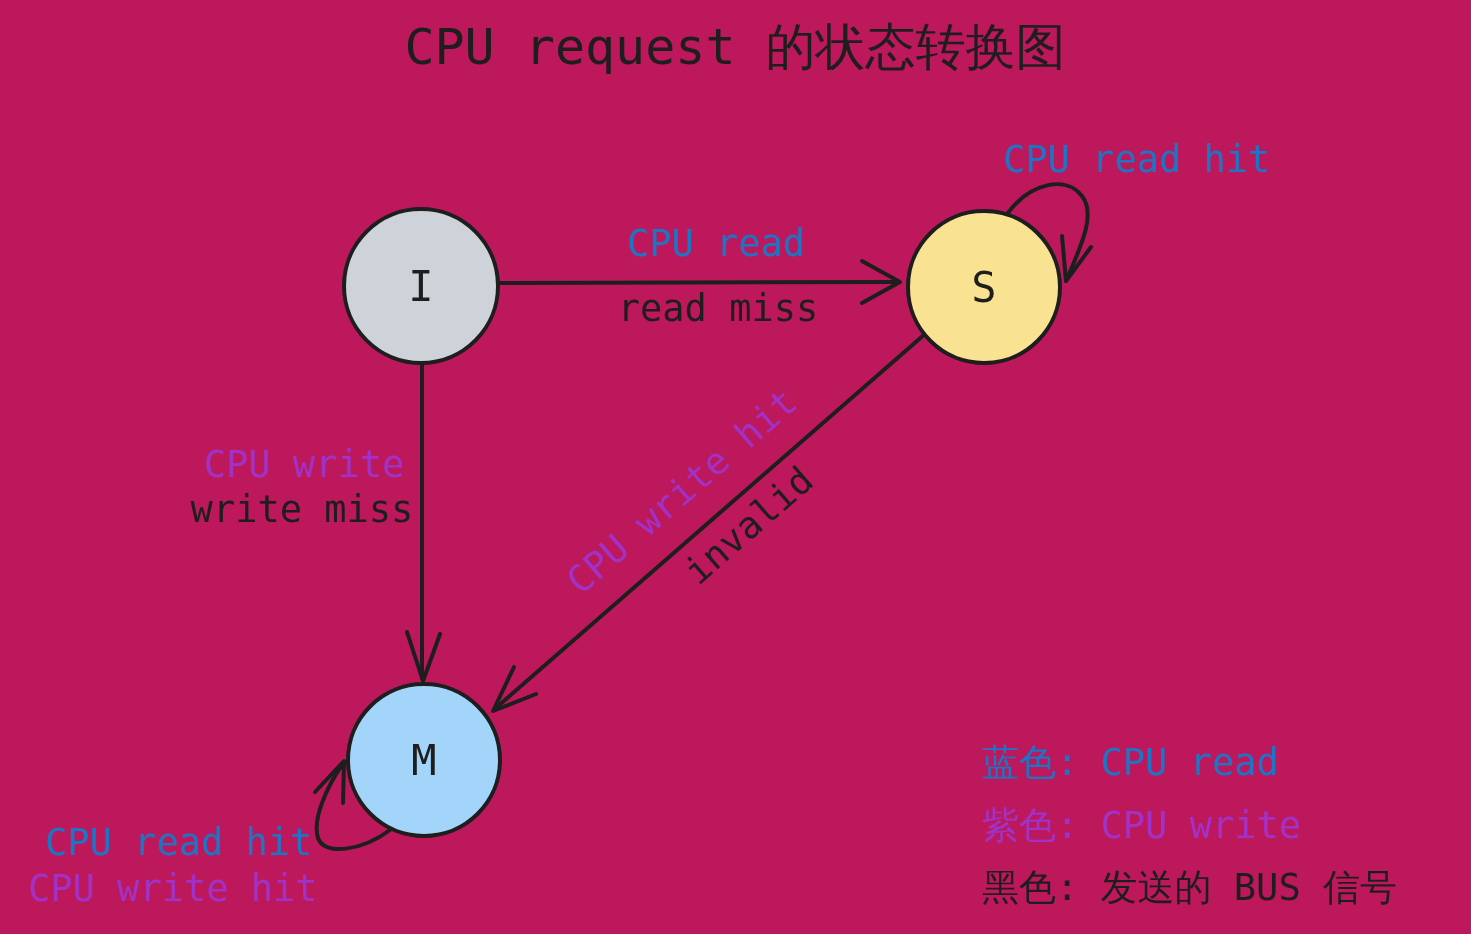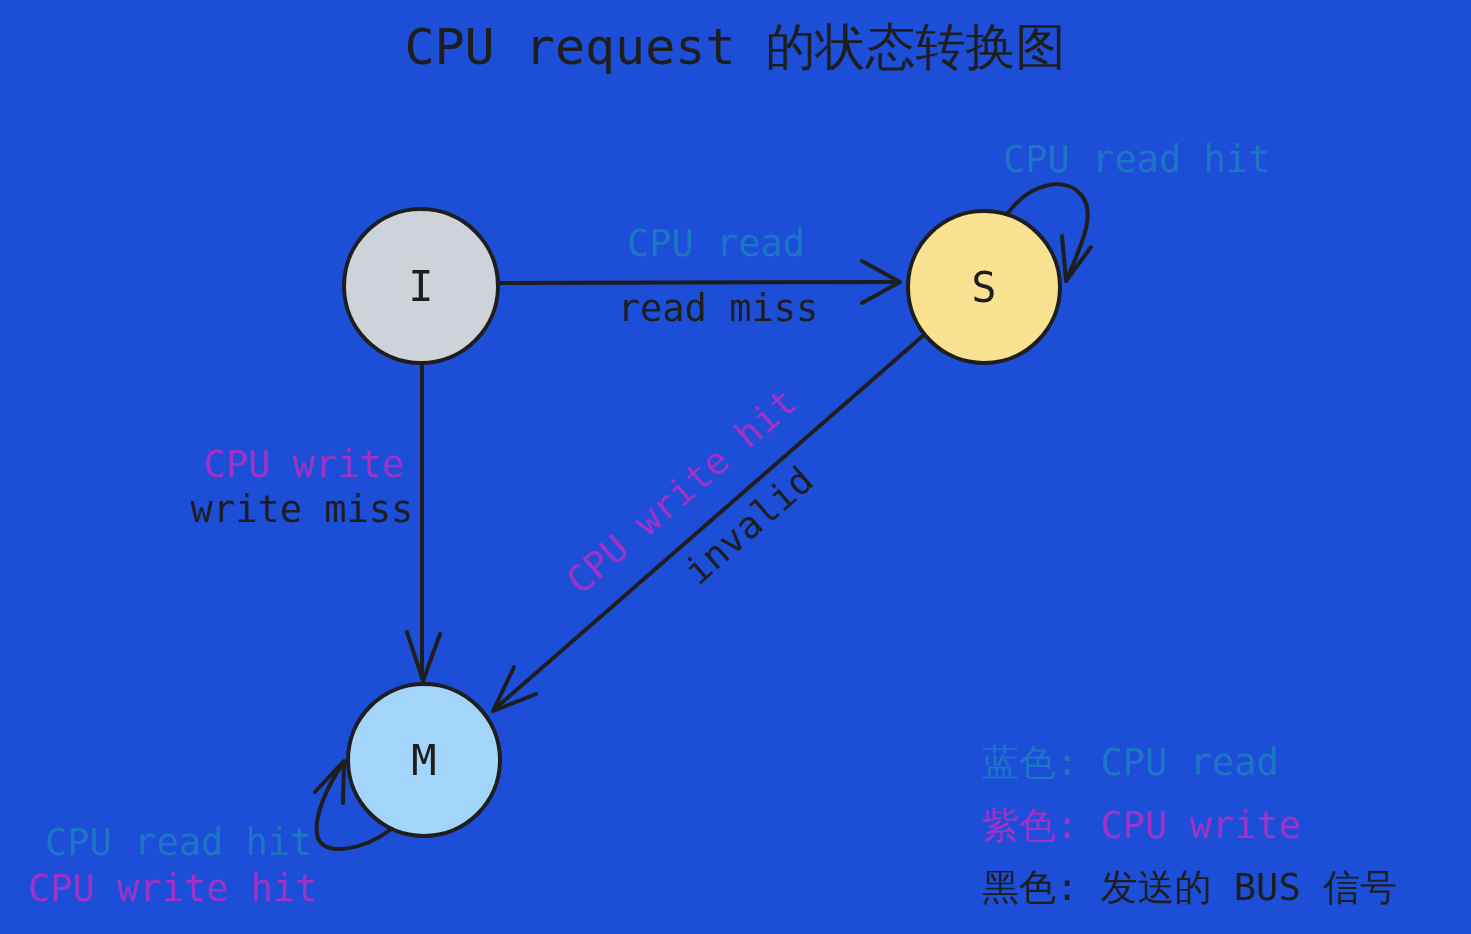--- a/index.html
+++ b/index.html
@@ -1,20 +1,20 @@
 <!DOCTYPE html>
 <html><head>
 <meta charset="utf-8">
 <style>
   html, body { margin: 0; padding: 0; background: #ffffff; }
   .canvas {
     position: relative;
     width: 1471px;
     height: 934px;
-    background: #1d4ed8;
+    background: #be185d;
     font-family: "DejaVu Sans Mono", monospace;
     overflow: hidden;
   }
   svg { display: block; }
   text {
     font-family: "DejaVu Sans Mono", monospace;
   }
   .title-text { font-size: 50px; }
   .node-label { font-size: 42px; }
   .edge-label { font-size: 37px; }

